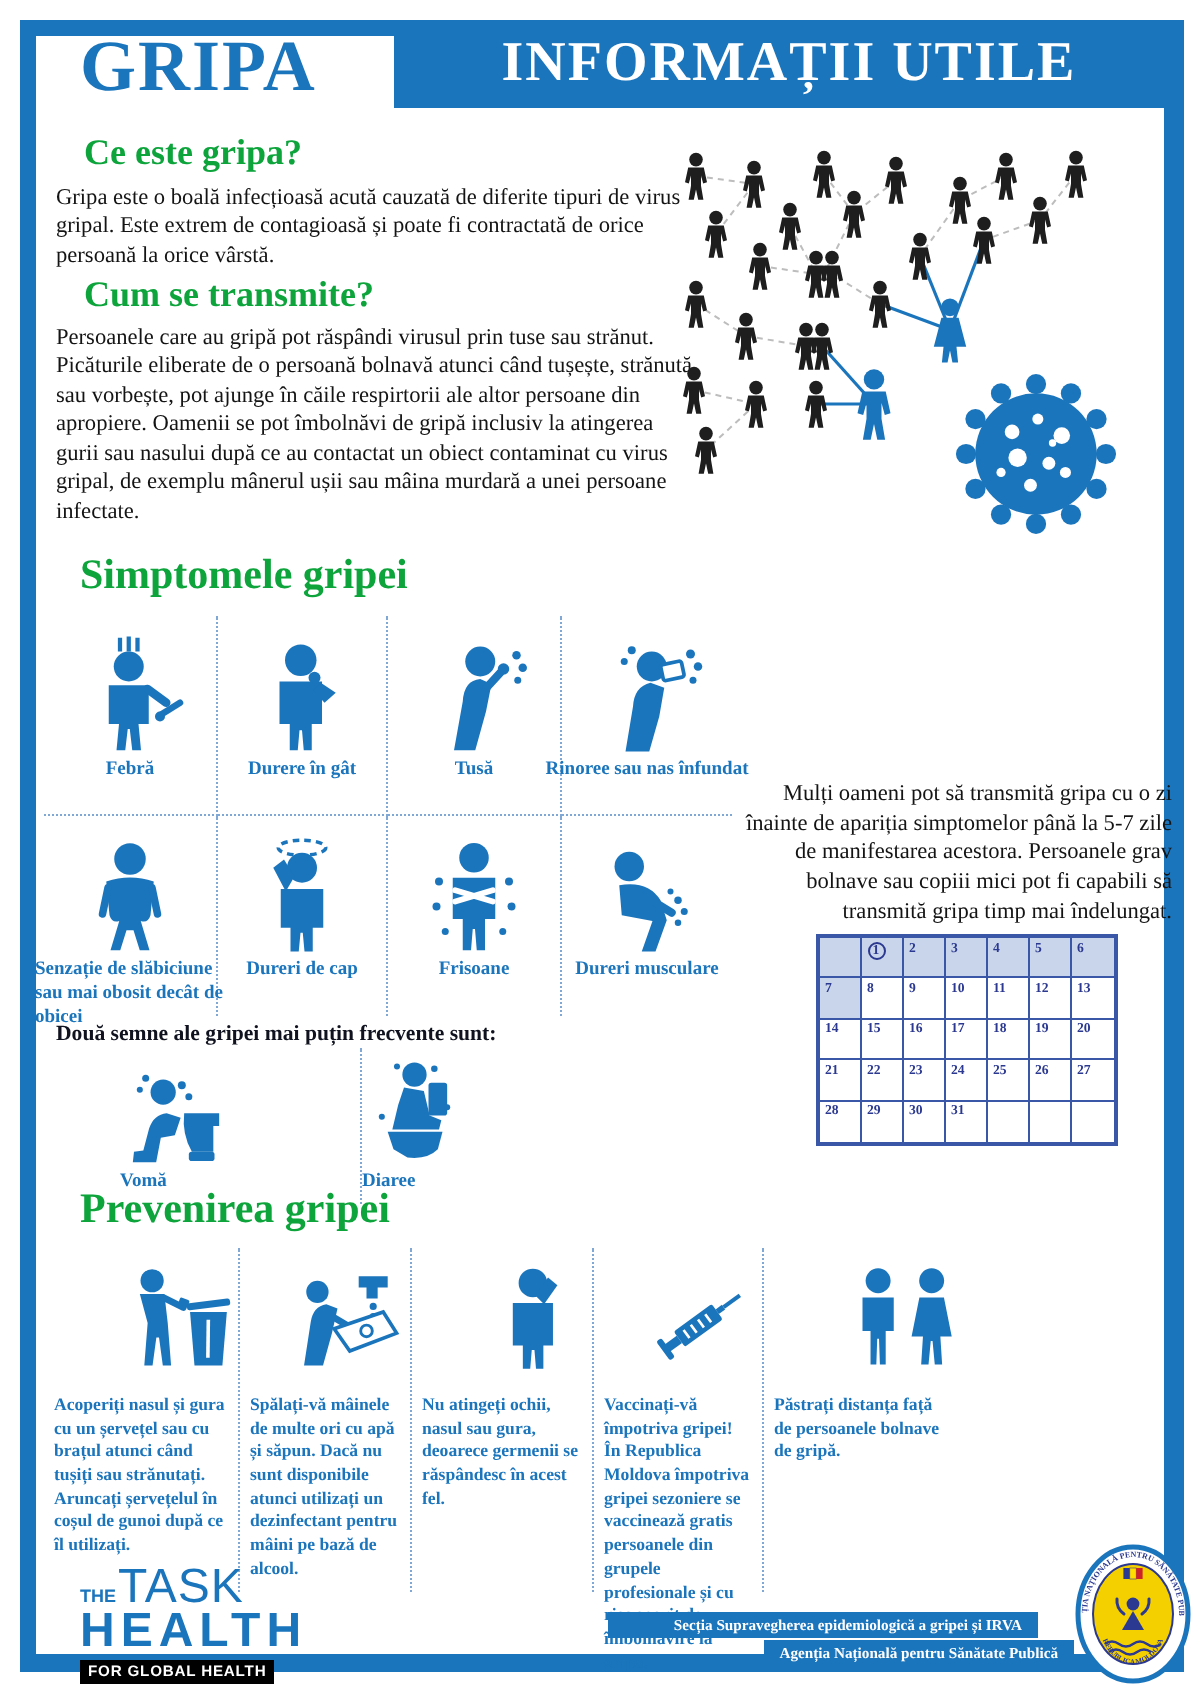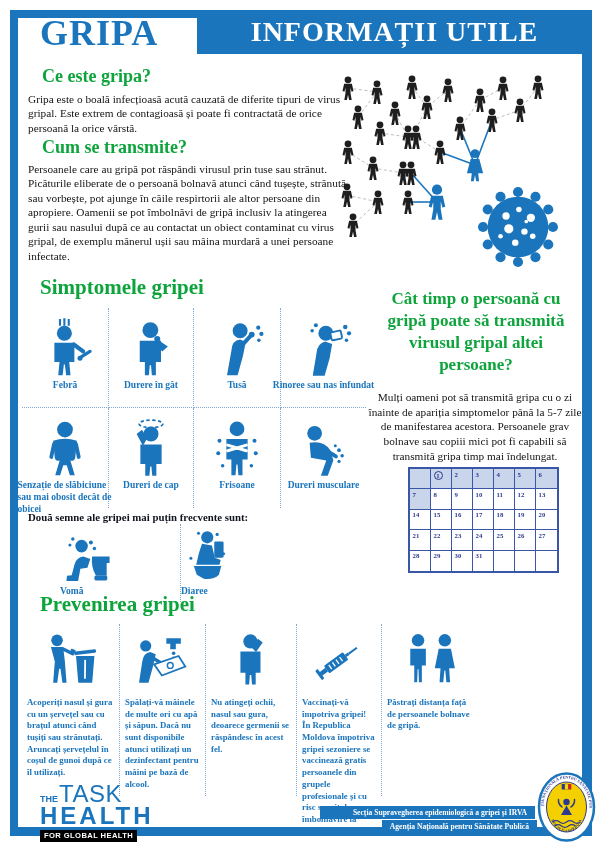--- a/index.html
+++ b/index.html
@@ -47,55 +47,55 @@
 
   .less-intro{ position:absolute; left:28px; top:511px; font-size:10.8px; font-weight:bold; color:#10131f; }
   .less-grid{ position:absolute; left:60px; top:524px; display:grid; grid-template-columns:120px 120px; }
   .less-cell{ display:flex; flex-direction:column; align-items:flex-start; padding-top:4px; height:78px; }
   .less-cell.sep{ border-left:1.5px dotted #7fa9d4; }
   .less-icon{ width:56px; height:56px; fill:#1b75bc; flex:none; }
   .less-label{ margin-top:2px; font-size:9.5px; font-weight:bold; color:#1b75bc; }
 
   .dur-head{ position:absolute; left:370px; top:288px; width:212px; text-align:center;
              color:#0da43c; font-weight:bold; font-size:17px; line-height:1.3; }
-  .dur-body{ position:absolute; left:364px; top:390px; width:222px; text-align:center;
+  .dur-body{ position:absolute; left:364px; top:390px; width:222px; text-align:right;
              font-size:11.3px; line-height:1.3; color:#141414; }
 
   .calendar{ position:absolute; left:408px; top:467px; width:151px; height:106px;
              border:2.5px solid #3a56a6; display:grid; background:#fff;
              grid-template-columns:repeat(7,1fr); grid-template-rows:repeat(5,1fr); }
   .cal-cell{ border-right:0.8px solid #3a56a6; border-bottom:0.8px solid #3a56a6;
              font-size:6.8px; font-weight:bold; color:#2b3990; padding:1.5px 0 0 2.5px; }
   .cal-cell:nth-child(7n){ border-right:none; }
   .cal-cell:nth-child(n+29){ border-bottom:none; }
   .cal-cell.shade{ background:#c9d5ea; }
   .circ{ display:inline-block; width:9px; height:9px; border:0.9px solid #2b3990;
          border-radius:50%; text-align:center; line-height:8px; }
 
   .prev-grid{ position:absolute; left:22px; top:624px; width:558px; display:grid;
               grid-template-columns:98px 86px 91px 85px 100px 98px; }
   .prev-cell{ border-right:1.5px dotted #7fa9d4; display:flex; flex-direction:column;
-              align-items:center; padding-top:4px; height:172px; }
+              align-items:flex-end; padding-top:4px; height:172px; }
   .prev-cell.last{ border-right:none; }
   .prev-iconbox{ height:66px; display:flex; align-items:center; flex:none; }
   .prev-icon{ width:58px; height:58px; fill:#1b75bc; }
   .prev-text{ font-size:8.8px; font-weight:bold; color:#1b75bc; line-height:1.33;
               padding:3px 5px 0; align-self:stretch; }
 
   .tf{ position:absolute; left:40px; top:782px; color:#1b75bc;
        font-family:"Liberation Sans", sans-serif; line-height:1; }
   .tf-the{ font-size:9px; font-weight:bold; margin-right:1px; }
   .tf-task{ font-size:24px; font-weight:normal; letter-spacing:0.5px; }
   .tf-force{ font-size:24px; font-weight:bold; letter-spacing:3px; margin-top:-2px; }
   .tf-bar{ margin-top:2px; background:#000000; color:#fff; font-size:7.6px; font-weight:bold;
            padding:2px 4px; letter-spacing:0.4px; width:fit-content; }
 
   .fbar{ position:absolute; background:#1b75bc; color:#fff; font-size:7.6px; font-weight:bold;
          height:13px; display:flex; align-items:center; justify-content:center; padding:0 8px; }
-  .fbar1{ top:806px; right:65px;padding-left:33px; }
+  .fbar1{ top:806px; right:81px;padding-left:33px; }
   .fbar2{ top:820px; right:63px; }
   .seal{ position:absolute; left:537px; top:772px; width:59px; height:70px; z-index:5; }
 
   .defs{ position:absolute; width:0; height:0; overflow:hidden; }
 </style>
 </head>
 <body>
 
 <svg class="defs" xmlns="http://www.w3.org/2000/svg">
   <defs>
@@ -411,21 +411,20 @@
         <div class="less-label">Vomă</div>
       </div>
       <div class="less-cell sep">
         <svg class="less-icon">
           <use href="#ic-diarrhea"></use>
         </svg>
         <div class="less-label">Diaree</div>
       </div>
     </div>
 
-  <div class="dur-head">Cât timp o persoană cu gripă poate să transmită virusul gripal altei persoane?</div>
   <div class="dur-body">Mulți oameni pot să transmită gripa cu o zi înainte de apariția simptomelor până la 5-7 zile de manifestarea acestora. Persoanele grav bolnave sau copiii mici pot fi capabili să transmită gripa timp mai îndelungat.</div>
   <div class="calendar">
       <div class="cal-cell shade"></div>
       <div class="cal-cell shade"><span class="circ">1</span></div>
       <div class="cal-cell shade">2</div>
       <div class="cal-cell shade">3</div>
       <div class="cal-cell shade">4</div>
       <div class="cal-cell shade">5</div>
       <div class="cal-cell shade">6</div>
       <div class="cal-cell shade">7</div>

